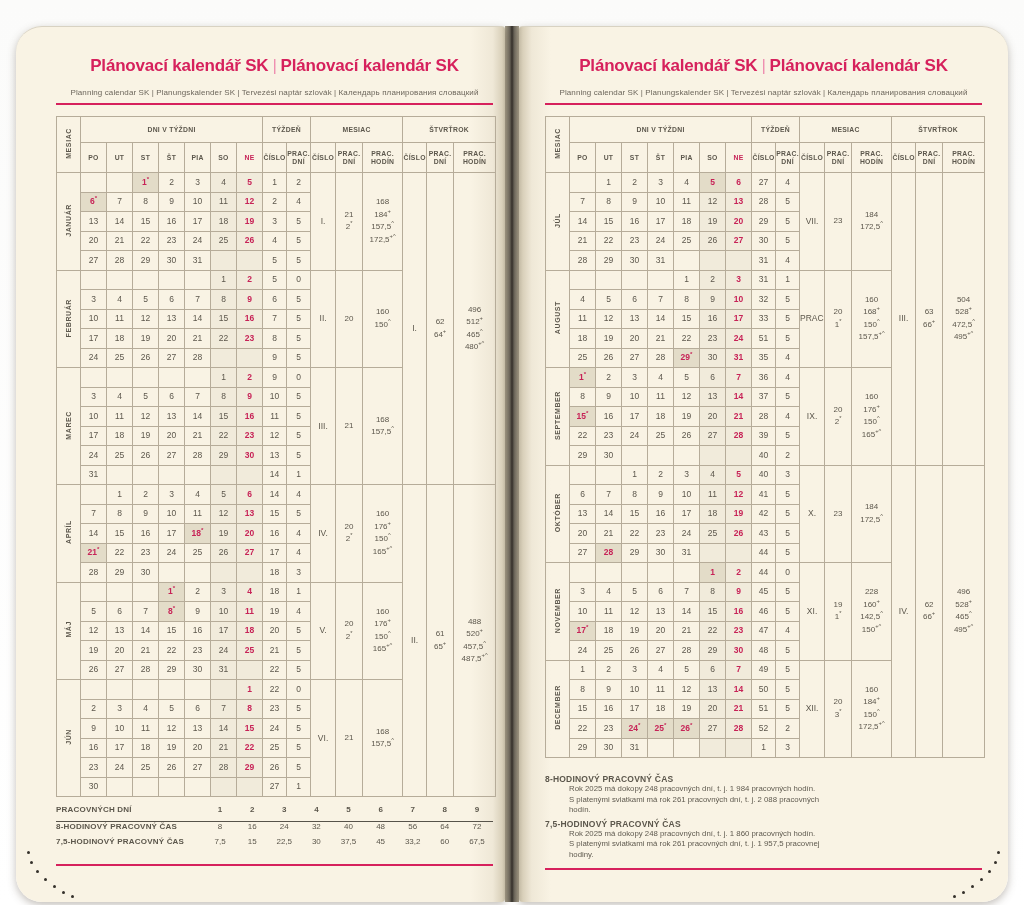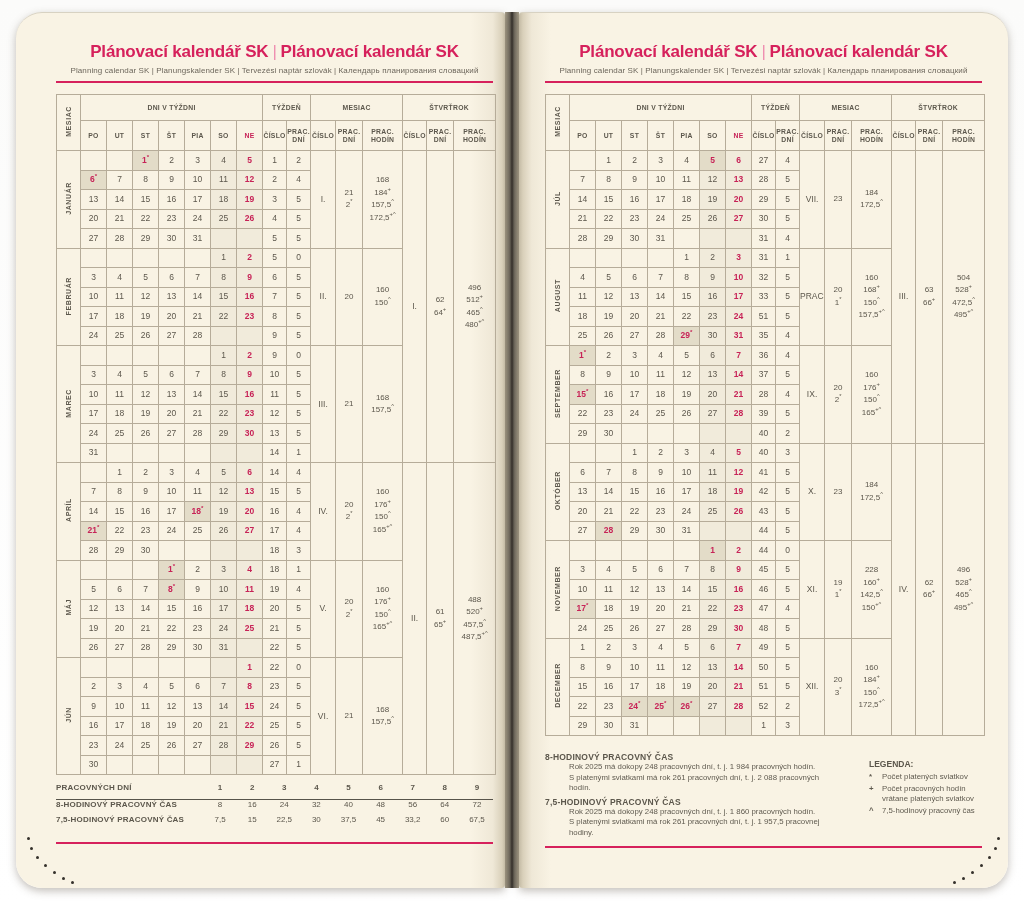--- a/index.html
+++ b/index.html
@@ -6,21 +6,21 @@
     --accent:#d6215c; --red:#c72357; --page:#f9f3e4; --border:#b6ac99;
     --ink:#5c574c; --shade:#f1ebdb; --holiday:#e3dcc8; --dark:#35312b;
   }
   *{box-sizing:border-box;}
   html,body{margin:0;padding:0;}
   body{
     width:1024px;height:905px;position:relative;overflow:hidden;
     background:linear-gradient(#fbfbfa,#ffffff);
     font-family:"Liberation Sans","DejaVu Sans",sans-serif;color:var(--ink);
   }
-  .book{position:absolute;left:16px;top:12px;width:852px;height:876px;}
+  .book{position:absolute;left:16px;top:26px;width:852px;height:876px;}
   .page{
     position:absolute;top:0;height:100%;background:var(--page);
     box-shadow:0 3px 9px rgba(80,70,55,.35);border-top:1px solid #d8d2c2;
   }
   .page.left{
     left:0;width:489px;border-radius:26px 3px 3px 26px;
     background:linear-gradient(90deg,var(--page) 0%,var(--page) 93%,#efe8d7 97.5%,#d9d0ba 99.4%,#c3baa4 100%);
   }
   .page.right{
     left:503px;width:489px;border-radius:3px 26px 26px 3px;
@@ -30,21 +30,21 @@
     position:absolute;left:489px;top:0;width:14px;height:100%;
     background:linear-gradient(90deg,#aaa28d 0%,#6b655a 35%,#332f2a 50%,#6b655a 65%,#aaa28d 100%);
   }
   .content{padding:16px 12px 0 40px;}
   .page.right .content{padding:16px 26px 0 26px;}
   .title{
     text-align:center;margin-top:13px;font-size:17px;font-weight:bold;
     color:var(--accent);letter-spacing:-.2px;
   }
   .title .sep{color:#ef8fb0;font-weight:normal;padding:0 4px;}
-  .subtitle{text-align:center;font-size:8px;color:#6d675c;margin-top:4px;letter-spacing:.1px;}
+  .subtitle{text-align:center;font-size:8px;color:#6d675c;margin-top:12px;letter-spacing:.1px;}
   .rule{height:2px;background:var(--accent);margin-top:6px;}
   .rule.bottom{margin-top:12px;}
   table.cal{width:100%;border-collapse:collapse;table-layout:fixed;margin-top:11px;}
   .cal th,.cal td{
     border:1px solid var(--border);padding:0;text-align:center;vertical-align:middle;
     font-size:8.5px;color:var(--ink);overflow:hidden;
   }
   .cal thead th{font-size:6.8px;font-weight:bold;letter-spacing:.3px;white-space:pre-line;line-height:8px;}
   .cal thead tr:first-child th{height:26px;}
   .cal thead tr:last-child th{height:30px;}
@@ -1163,35 +1163,20 @@
 
       <div class="summary-wrap">
         <div class="summary">
           <div class="sum-title">8-HODINOVÝ PRACOVNÝ ČAS</div>
           <div class="sum-line">Rok 2025 má dokopy 248 pracovných dní, t. j. 1 984 pracovných hodín.</div>
           <div class="sum-line">S platenými sviatkami má rok 261 pracovných dní, t. j. 2 088 pracovných hodín.</div>
           <div class="sum-title">7,5-HODINOVÝ PRACOVNÝ ČAS</div>
           <div class="sum-line">Rok 2025 má dokopy 248 pracovných dní, t. j. 1 860 pracovných hodín.</div>
           <div class="sum-line">S platenými sviatkami má rok 261 pracovných dní, t. j. 1 957,5 pracovnej hodiny.</div>
         </div>
-        <div class="legend">
-          <div class="legend-title">LEGENDA:</div>
-          <div class="legend-item">
-            <div class="legend-sym">*</div>
-            <div>Počet platených sviatkov</div>
-          </div>
-          <div class="legend-item">
-            <div class="legend-sym">+</div>
-            <div>Počet pracovných hodín vrátane platených sviatkov</div>
-          </div>
-          <div class="legend-item">
-            <div class="legend-sym">^</div>
-            <div>7,5-hodinový pracovný čas</div>
-          </div>
-        </div>
       </div>
       <div class="rule bottom" style="margin-top:8px;"></div>
     </div>
   </div>
 <div class="dot" style="left: 11px; top: 825px;"></div>
     <div class="dot" style="left: 14px; top: 835px;"></div>
     <div class="dot" style="left: 20px; top: 844px;"></div>
     <div class="dot" style="left: 28px; top: 852px;"></div>
     <div class="dot" style="left: 37px; top: 859px;"></div>
     <div class="dot" style="left: 46px; top: 865px;"></div>

